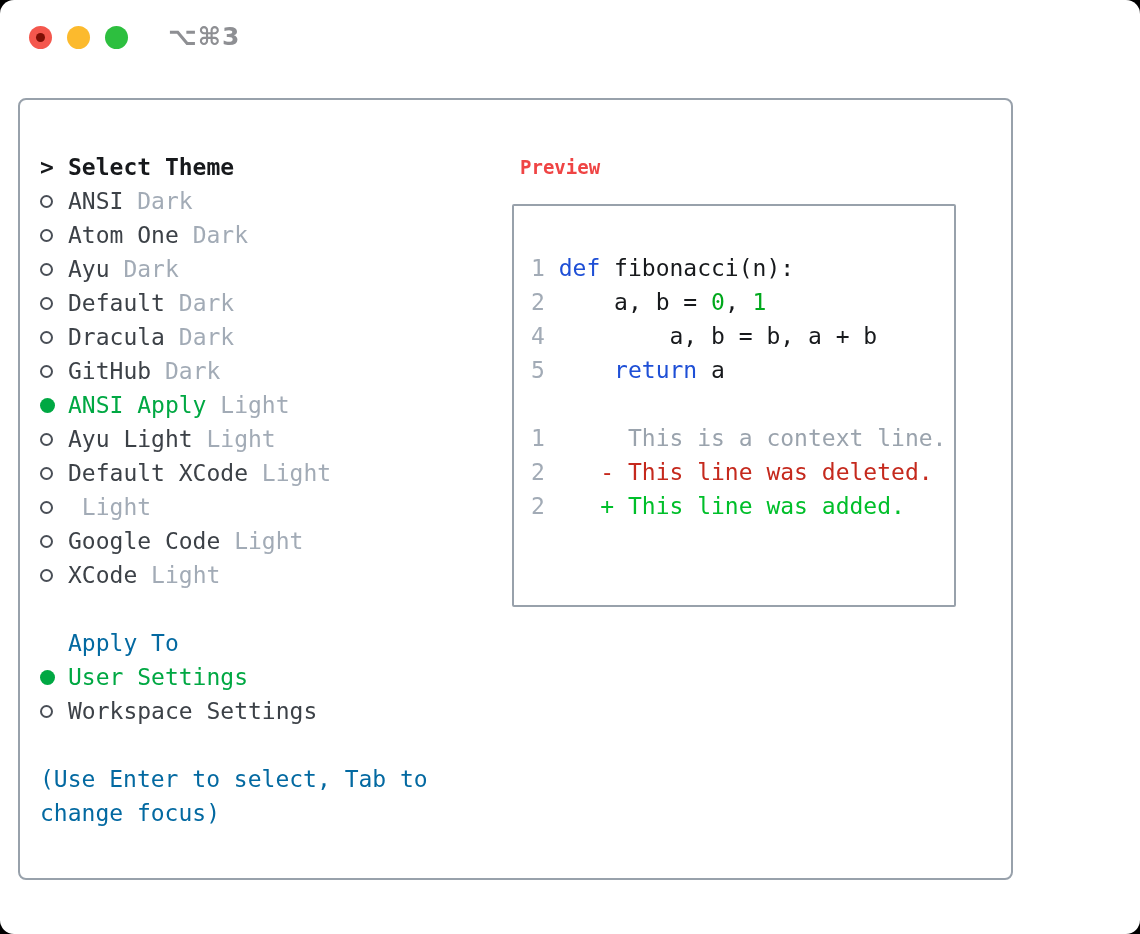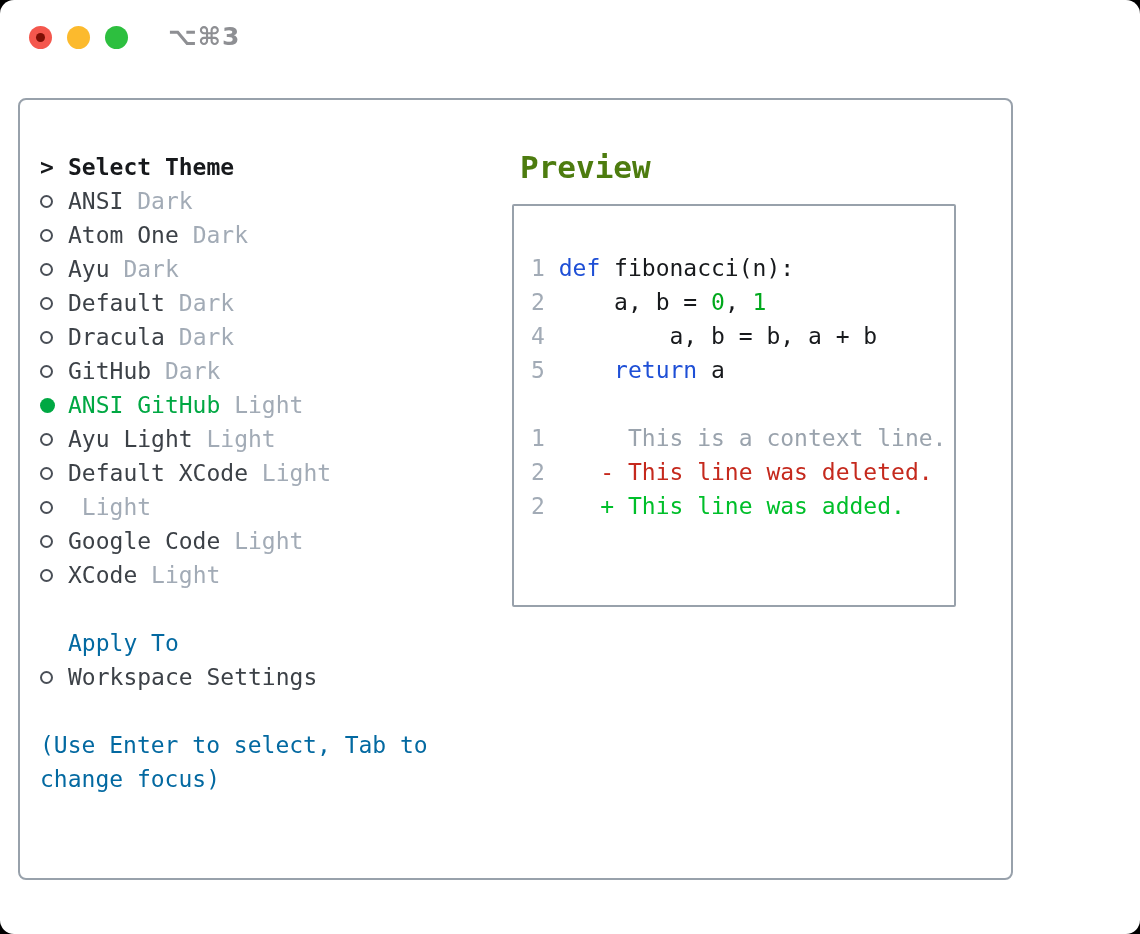--- a/index.html
+++ b/index.html
@@ -43,21 +43,21 @@
   .hdr    { color: #17191c; font-weight: bold; }
   .hdr2   { color: #0369a1; }
   .itm    { color: #3c4147; }
   .itm-sel{ color: #00a843; }
   .tag    { color: #a2abb6; }
   .gap34  { height: 34px; }
   .help   { width: 400px; color: #0369a1; font-size: 23px; line-height: 34px; white-space: normal; }
 
   
   .right-col { position: absolute; left: 482px; top: 50px; }
-  .preview-hdr { height: 34px; display: flex; align-items: center; font-size: 31px; font-weight: bold; color: #4d7c0f; padding-left: 18px; }
+  .preview-hdr { height: 34px; display: flex; align-items: center; font-size: 19px; font-weight: bold; color: #ef4444; padding-left: 18px; }
   .preview-box {
     margin-top: 20px; margin-left: 10px; width: 444px; height: 403px;
     border: 2px solid #98a1ab; border-radius: 2px; background: #fff;
     padding: 49px 0 0 17px; overflow: hidden;
   }
   .cline { height: 34px; font-size: 23px; white-space: pre; }
   .ln  { color: #a2abb6; }
   .pl  { color: #17191c; }
   .kw  { color: #1e4fd6; }
   .cy  { color: #24c2cc; }
@@ -85,35 +85,36 @@
         <span class="mk"><span class="caret">&gt;</span></span>
         <span class="hdr">Select Theme</span>
       </div>
       <div id="theme-items">
           <div class="row"><span class="mk"><span class="ring"></span></span><span class="itm">ANSI</span><span class="tag"> Dark</span></div>
           <div class="row"><span class="mk"><span class="ring"></span></span><span class="itm">Atom One</span><span class="tag"> Dark</span></div>
           <div class="row"><span class="mk"><span class="ring"></span></span><span class="itm">Ayu</span><span class="tag"> Dark</span></div>
           <div class="row"><span class="mk"><span class="ring"></span></span><span class="itm">Default</span><span class="tag"> Dark</span></div>
           <div class="row"><span class="mk"><span class="ring"></span></span><span class="itm">Dracula</span><span class="tag"> Dark</span></div>
           <div class="row"><span class="mk"><span class="ring"></span></span><span class="itm">GitHub</span><span class="tag"> Dark</span></div>
-          <div class="row"><span class="mk"><span class="dotsel"></span></span><span class="itm-sel">ANSI GitHub</span><span class="tag"> Light</span></div>
+          <div class="row"><span class="mk"><span class="dotsel"></span></span><span class="itm-sel">ANSI Apply</span><span class="tag"> Light</span></div>
           <div class="row"><span class="mk"><span class="ring"></span></span><span class="itm">Ayu Light</span><span class="tag"> Light</span></div>
           <div class="row"><span class="mk"><span class="ring"></span></span><span class="itm">Default XCode</span><span class="tag"> Light</span></div>
           <div class="row"><span class="mk"><span class="ring"></span></span><span class="tag"> Light</span></div>
           <div class="row"><span class="mk"><span class="ring"></span></span><span class="itm">Google Code</span><span class="tag"> Light</span></div>
           <div class="row"><span class="mk"><span class="ring"></span></span><span class="itm">XCode</span><span class="tag"> Light</span></div>
         </div>
 
       <div class="gap34"></div>
 
       <div class="row">
         <span class="mk"></span>
         <span class="hdr2">Apply To</span>
       </div>
       <div id="apply-items">
+          <div class="row"><span class="mk"><span class="dotsel"></span></span><span class="itm-sel">User Settings</span></div>
           <div class="row"><span class="mk"><span class="ring"></span></span><span class="itm">Workspace Settings</span></div>
         </div>
 
       <div class="gap34"></div>
 
       <div class="help">(Use Enter to select, Tab to change focus)</div>
     </div>
 
     <div class="right-col">
       <div class="preview-hdr">Preview</div>

